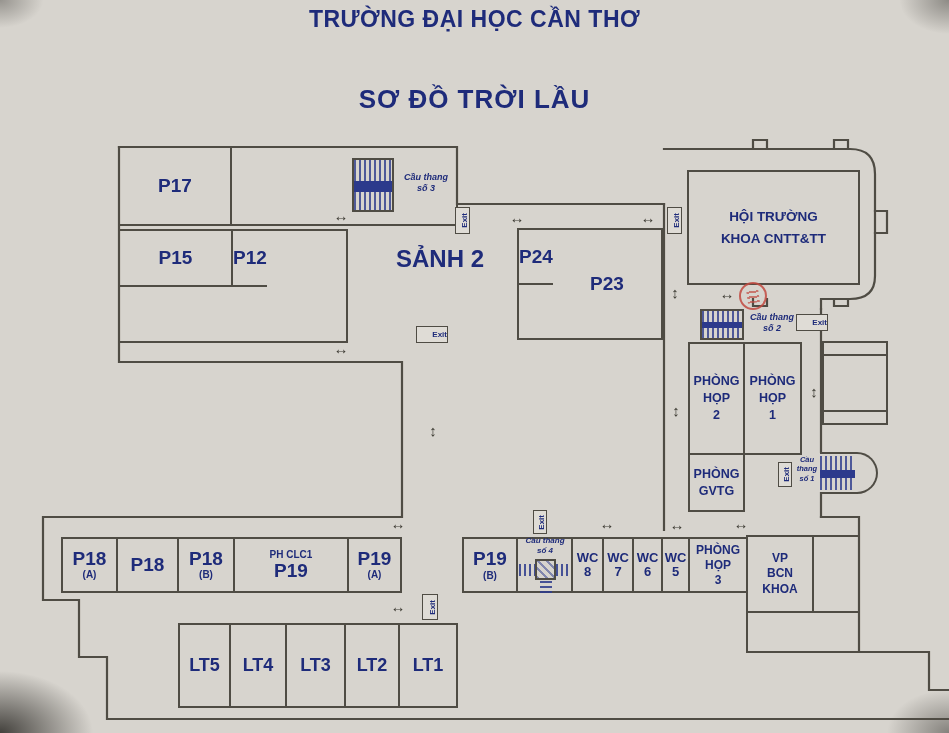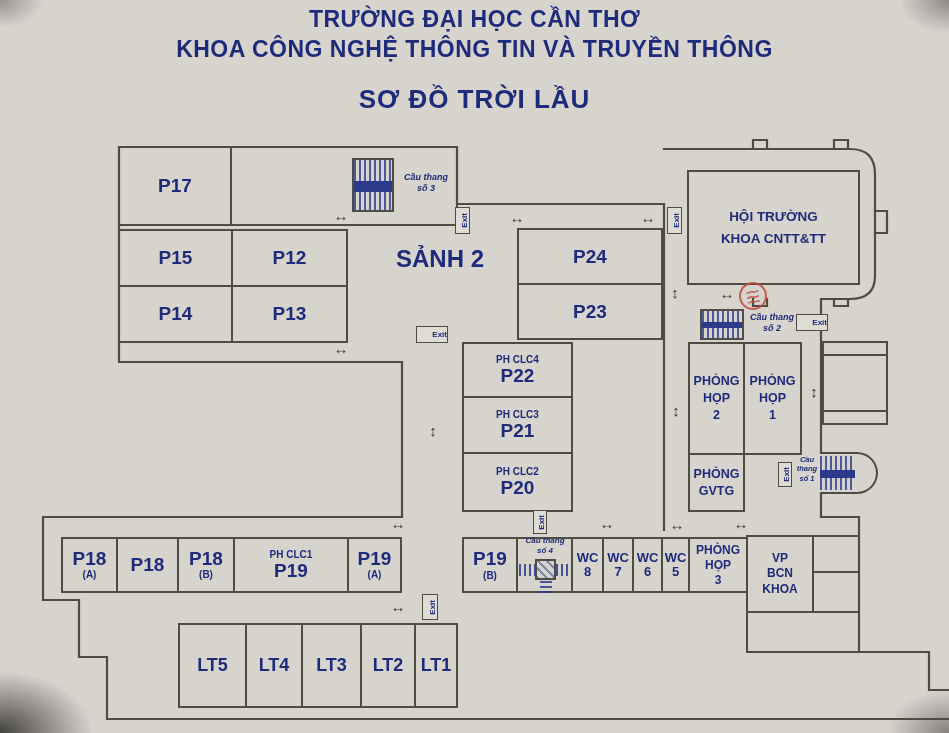--- a/index.html
+++ b/index.html
@@ -22,21 +22,21 @@
   .abs{position:absolute;box-sizing:border-box;}
   
   .t1,.t2,.t3{position:absolute;left:0;width:100%;text-align:center;font-weight:bold;color:#1e2b7a;}
   .t1{top:6px;font-size:23px;letter-spacing:.5px;}
   .t2{top:36px;font-size:23px;letter-spacing:.5px;}
   .t3{top:84px;font-size:26px;letter-spacing:1px;}
   
   svg.walls{position:absolute;left:0;top:0;}
   
   .blk{position:absolute;box-sizing:border-box;border:2px solid #4f4c44;display:flex;}
-  .col{flex-direction:column;}
+  .col{flex-direction:row;}
   .cell{box-sizing:border-box;display:flex;flex-direction:column;align-items:center;justify-content:center;line-height:1.05;}
   .br{border-right:2px solid #4f4c44;}
   .bb{border-bottom:2px solid #4f4c44;}
   .lbl{font-weight:bold;font-size:19px;text-align:center;}
   .lbl.md{font-size:12.5px;line-height:1.35;}
   .lbl.lt{font-size:18px;}
   .sub{font-weight:bold;font-size:10px;text-align:center;line-height:1.2;}
   .room{position:absolute;box-sizing:border-box;border:2px solid #4f4c44;display:flex;flex-direction:column;align-items:center;justify-content:center;text-align:center;}
   
   .hatch{position:absolute;box-sizing:border-box;border:2px solid #4f4c44;
@@ -65,21 +65,20 @@
   .balc::before,.balc::after{content:"";position:absolute;left:0;right:0;border-top:2px solid #4f4c44;}
   .balc::before{top:11px;}
   .balc::after{bottom:11px;}
 </style>
 </head>
 <body>
 
 <div class="plan">
 
   <div class="t1">TRƯỜNG ĐẠI HỌC CẦN THƠ</div>
-  <div class="t2">KHOA CÔNG NGHỆ THÔNG TIN VÀ TRUYỀN THÔNG</div>
   <div class="t3">SƠ ĐỒ TRỜI LẦU</div>
 
   <svg class="walls" width="949" height="733" viewBox="0 0 949 733">
     <g fill="none" stroke="#4f4c44" stroke-width="2.2" stroke-linecap="square">
       <path d="M119,147 H457 V204 H664"></path>
       <path d="M119,147 V362 H402 V517 H43 V600 H79 V657 H107 V719 H964 V690 H929 V652 H859 V517 H821"></path>
       <path d="M664,204 V530"></path>
       <path d="M664,149 H850 Q875,149 875,174 V276 Q875,299 850,299 H821 V309"></path>
       <path d="M821,309 V452 M821,493 V517"></path>
       <path d="M875,211 H887 V233 H875"></path>
@@ -100,55 +99,33 @@
 
   <div class="blk col" style="left:118px;top:229px;width:230px;height:114px;">
     <div style="display:flex;height:56px;">
       <div class="cell br bb" style="width:113px;">
           <span class="lbl">P15</span>
         </div>
       <div class="cell bb" style="flex:1;">
           <span class="lbl">P12</span>
         </div>
     </div>
-    <div style="display:flex;flex:1;">
-      <div class="cell br" style="width:113px;">
-          <span class="lbl">P14</span>
-        </div>
-      <div class="cell" style="flex:1;">
-          <span class="lbl">P13</span>
-        </div>
-    </div>
   </div>
 
   <span class="abs" style="left:395px;top:245px;width:90px;font-size:24px;font-weight:bold;text-align:center;">SẢNH 2</span>
 
   <div class="blk col" style="left:517px;top:228px;width:146px;height:112px;">
     <div class="cell bb" style="height:55px;">
         <span class="lbl">P24</span>
       </div>
     <div class="cell" style="flex:1;">
         <span class="lbl">P23</span>
       </div>
   </div>
 
-  <div class="blk col" style="left:462px;top:342px;width:111px;height:170px;">
-    <div class="cell bb" style="height:54px;">
-      <span class="sub">PH CLC4</span>
-      <span class="lbl">P22</span>
-    </div>
-    <div class="cell bb" style="height:56px;">
-      <span class="sub">PH CLC3</span>
-      <span class="lbl">P21</span>
-    </div>
-    <div class="cell" style="flex:1;">
-      <span class="sub">PH CLC2</span>
-      <span class="lbl">P20</span>
-    </div>
-  </div>
 
 
   <div class="room" style="left:687px;top:170px;width:173px;height:115px;">
     <span class="lbl" style="font-size:13.5px;line-height:1.6;">HỘI TRƯỜNG
 KHOA CNTT&amp;TT</span>
   </div>
 
   <div class="stamp" style="left:739px;top:282px;width:28px;height:28px;"></div>
   <div class="hatch" style="left:700px;top:309px;width:44px;height:31px;"></div>
   <span class="stair-lbl" style="left:745px;top:312px;width:54px;">Cầu thang
@@ -243,21 +220,21 @@
 BCN
 KHOA</span>
   </div>
   <div class="blk col" style="left:812px;top:535px;width:48px;height:78px;">
     <div class="cell bb" style="height:36px;"></div>
     <div class="cell" style="flex:1;"></div>
   </div>
   <div class="room" style="left:746px;top:611px;width:114px;height:42px;"></div>
 
   <div class="blk" style="left:178px;top:623px;width:280px;height:85px;">
-    <div class="cell br" style="width:67px;">
+    <div class="cell br" style="width:51px;">
         <span class="lbl lt">LT5</span>
       </div>
     <div class="cell br" style="width:56px;">
         <span class="lbl lt">LT4</span>
       </div>
     <div class="cell br" style="width:59px;">
         <span class="lbl lt">LT3</span>
       </div>
     <div class="cell br" style="width:54px;">
         <span class="lbl lt">LT2</span>

